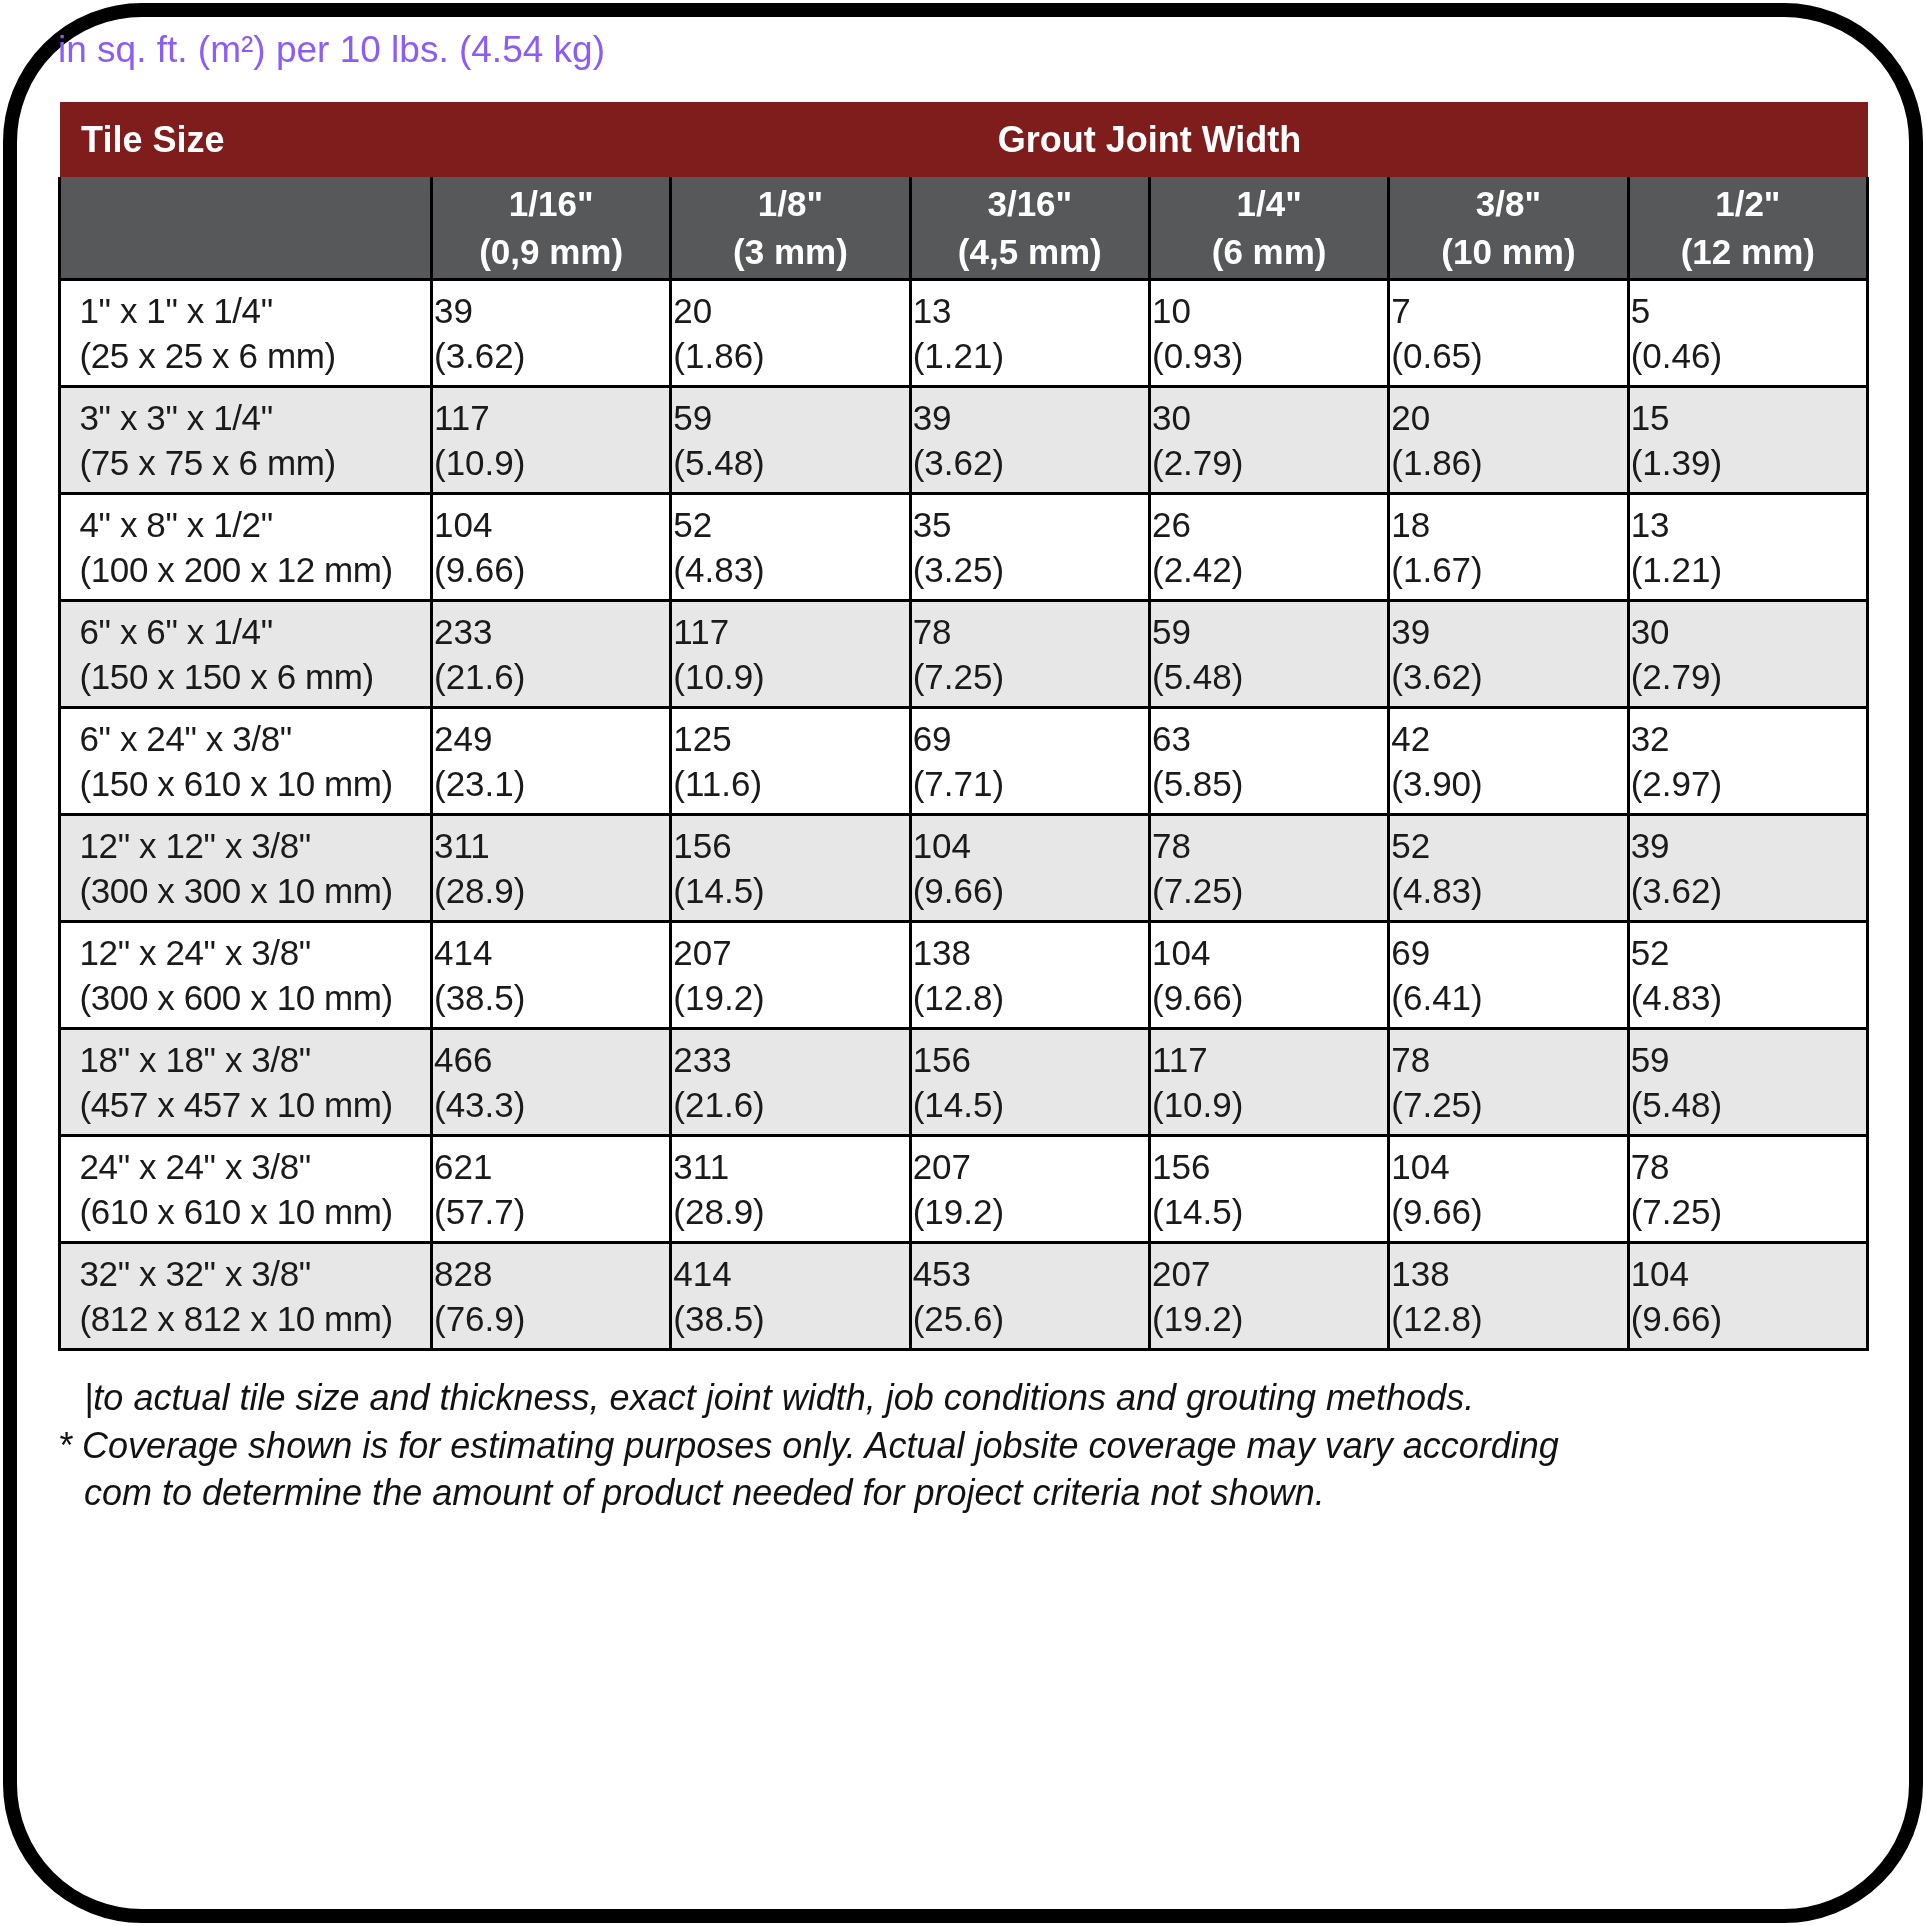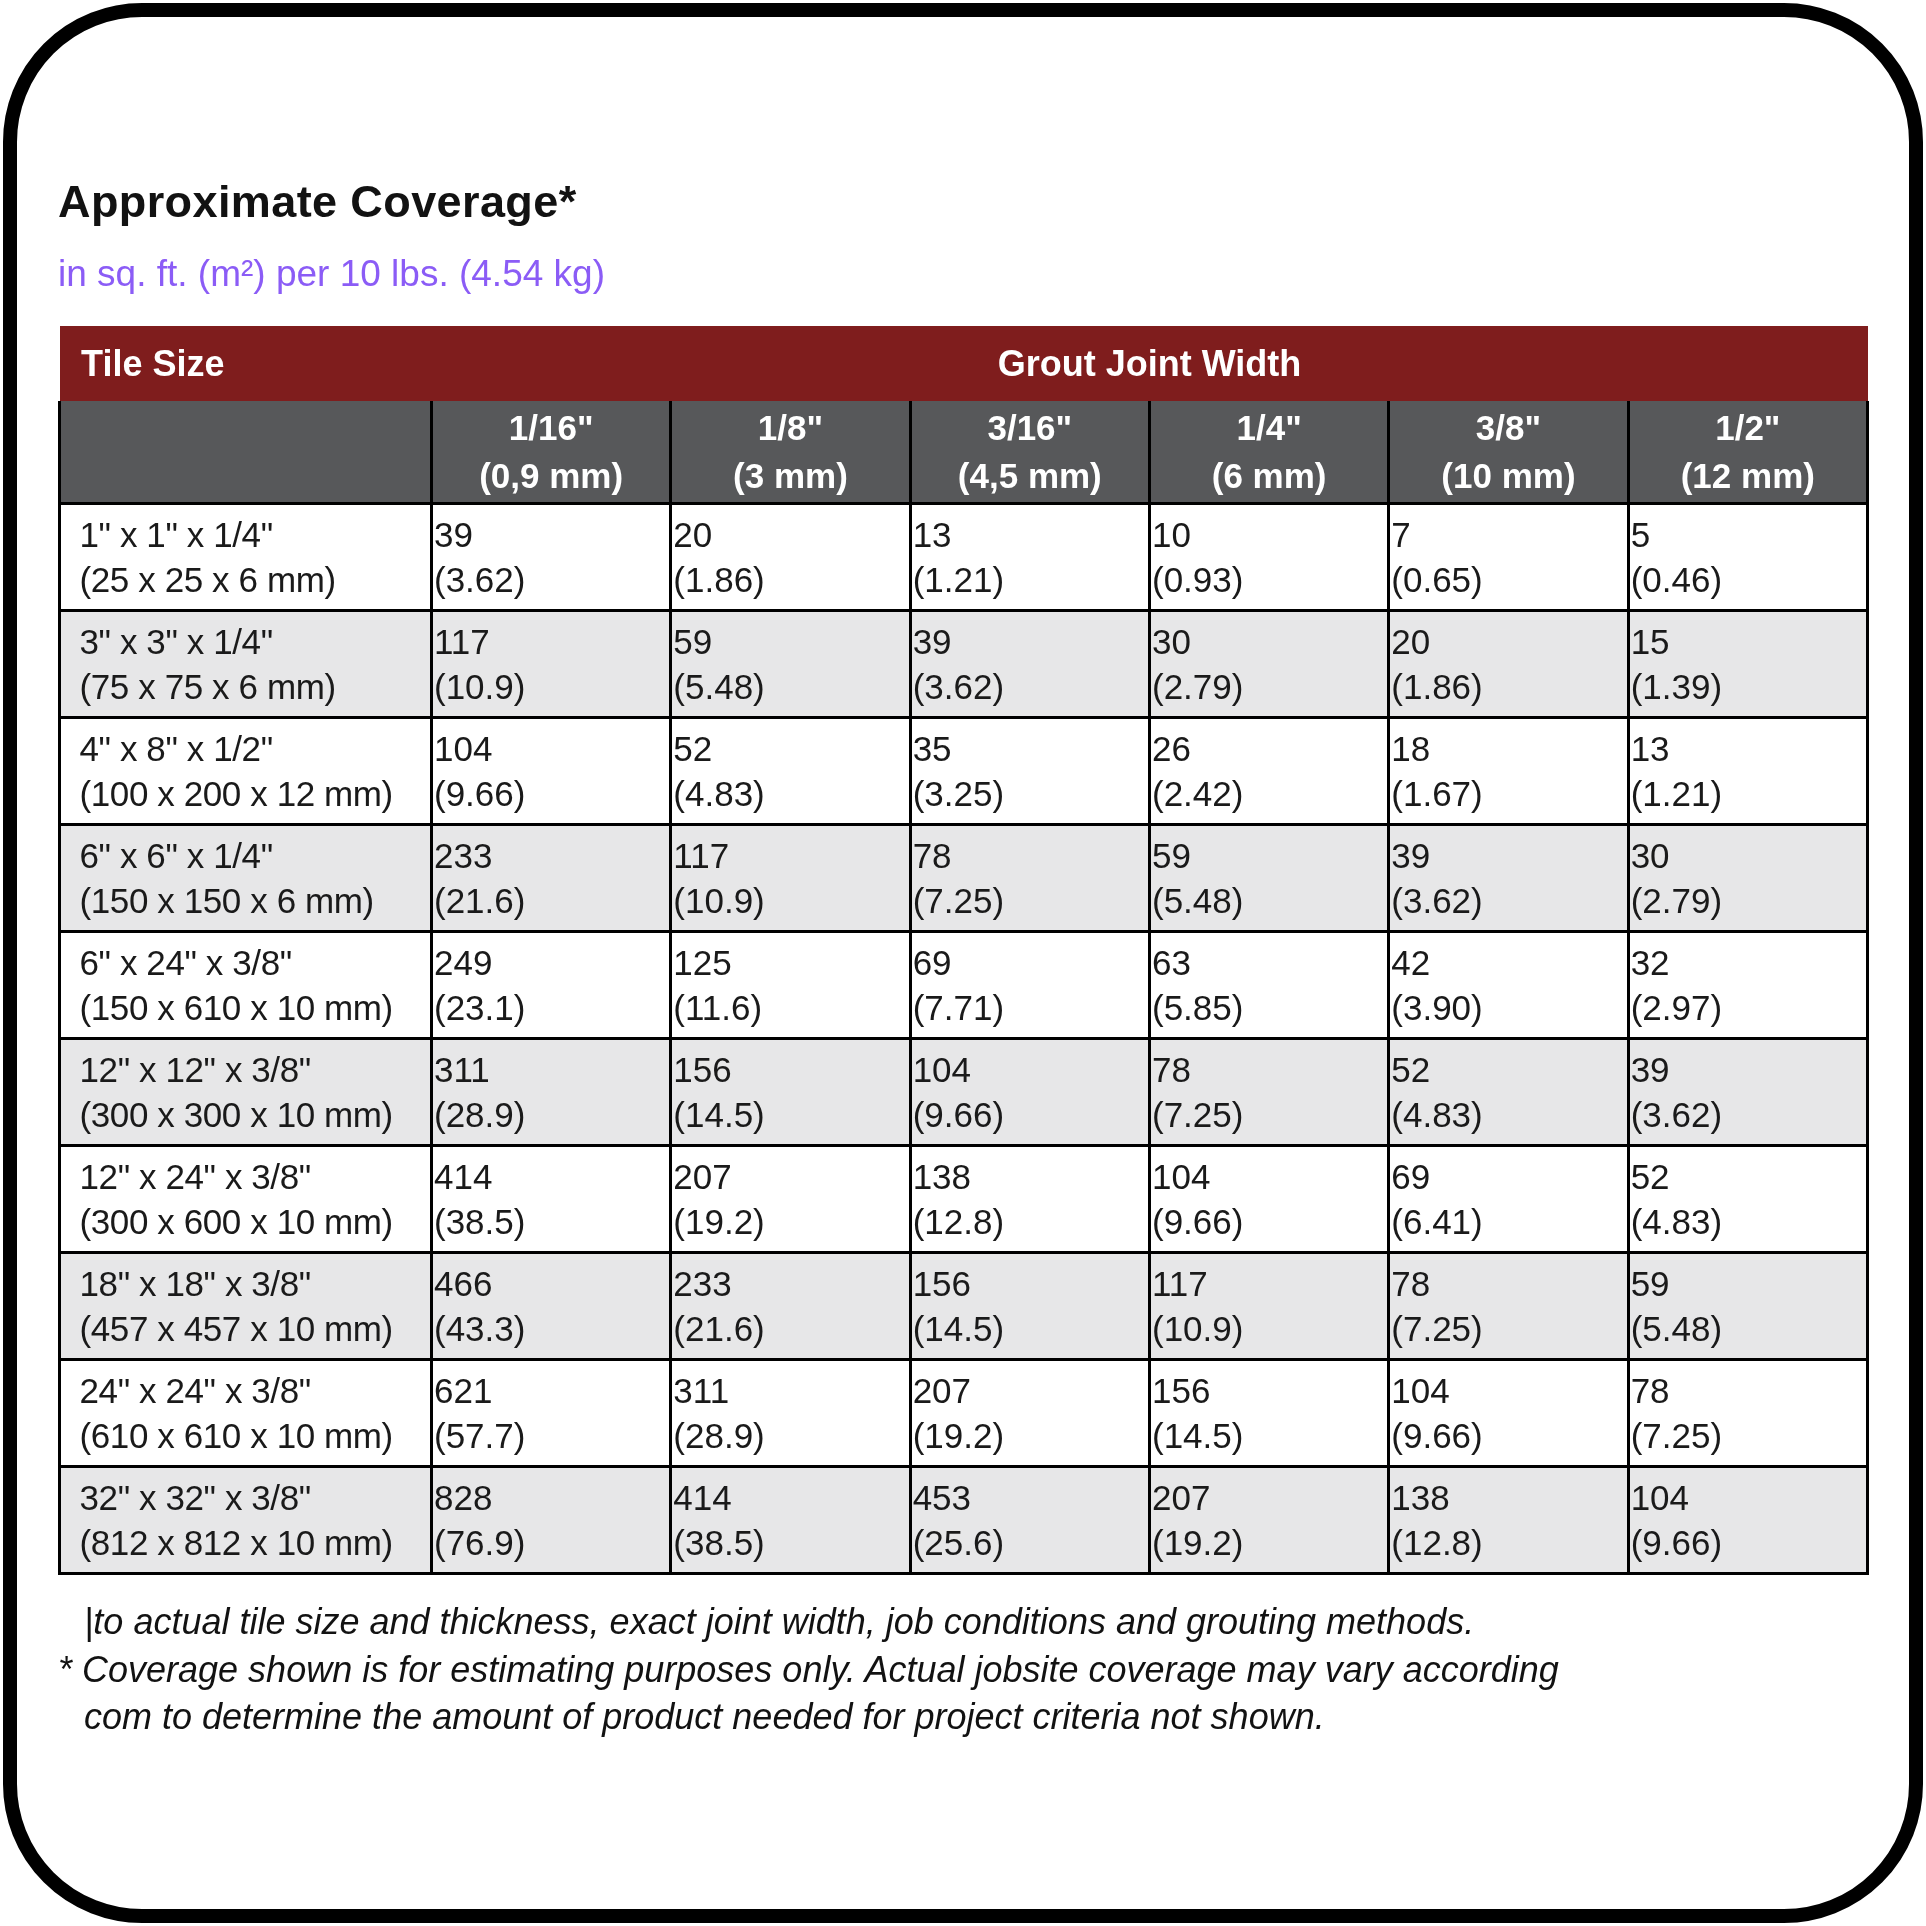--- a/index.html
+++ b/index.html
@@ -87,21 +87,20 @@
   }
   .footnote .fn-line { padding-left: 26px; }
   .footnote .fn-line.first { padding-left: 0; }
 </style>
 </head>
 <body>
 
 <div class="frame"></div>
 
 <div class="content">
-  <h1 class="title">Approximate Coverage*</h1>
   <div class="subtitle">in sq. ft. (m²) per 10 lbs. (4.54 kg)</div>
 
   <table class="coverage">
     <colgroup>
       <col class="size-col">
       <col>
         <col>
         <col>
         <col>
         <col>

